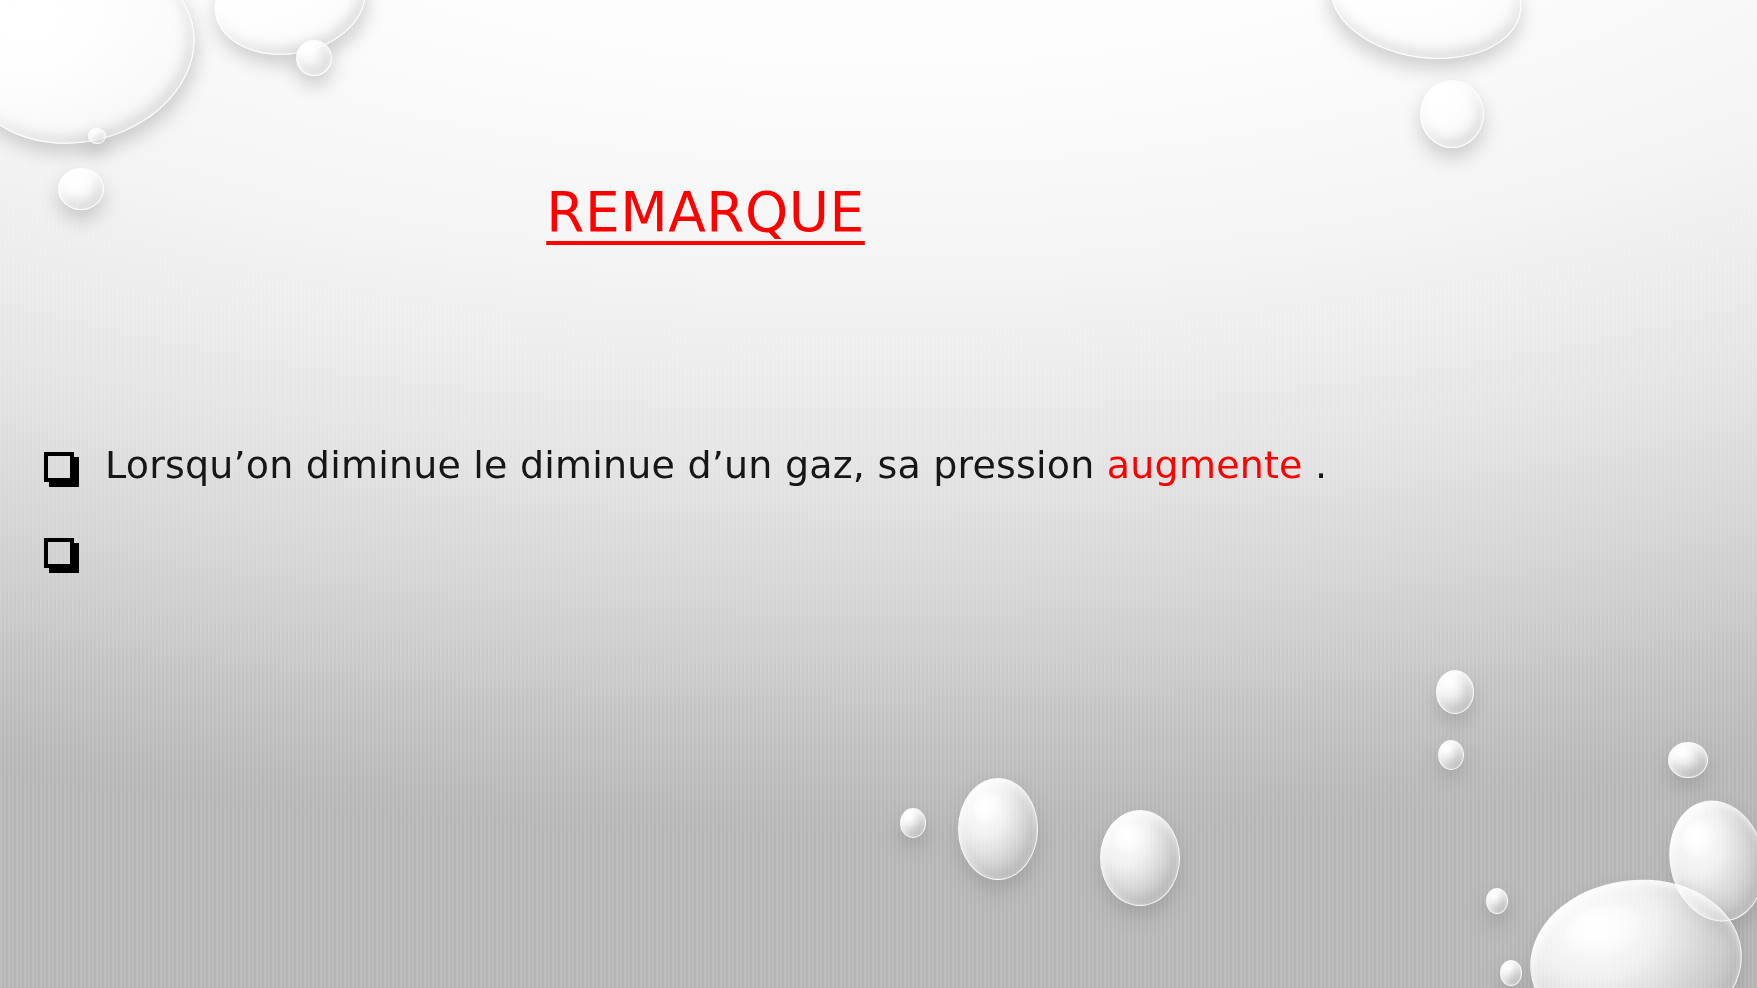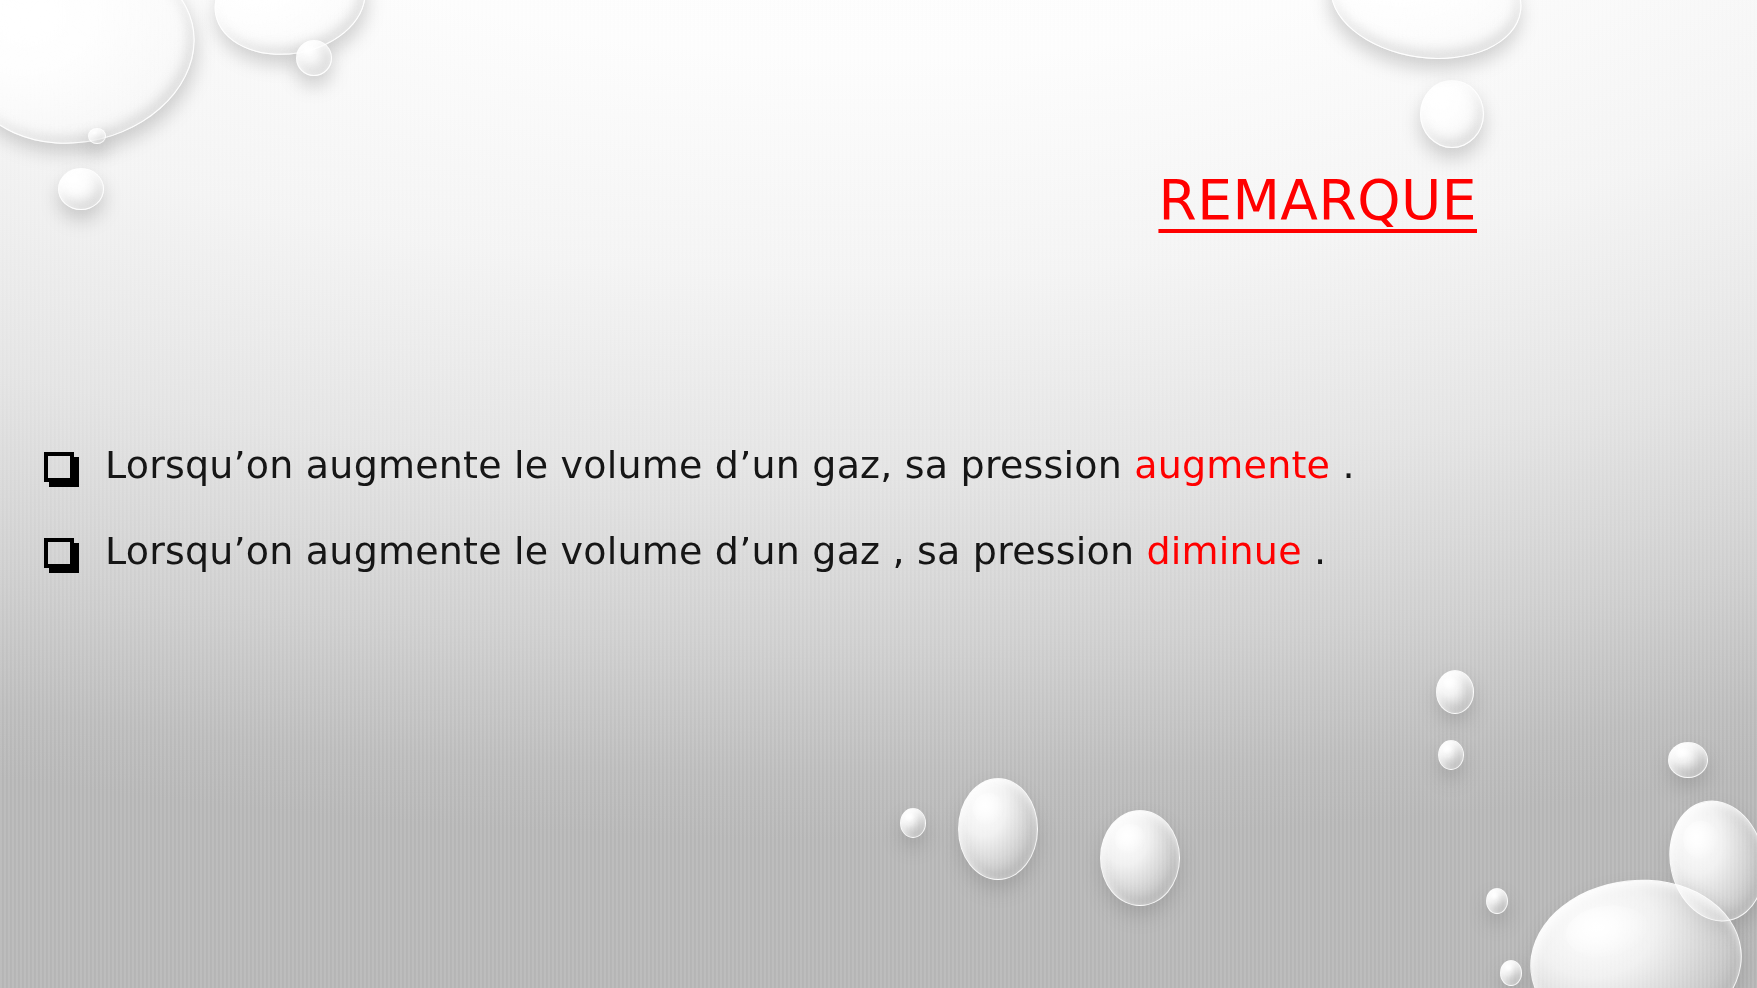--- a/index.html
+++ b/index.html
@@ -59,23 +59,23 @@
     width: 40%;
     height: 32%;
     border-radius: 50%;
     background: radial-gradient(ellipse at 40% 40%, rgba(255,255,255,0.95), rgba(255,255,255,0.0) 72%);
   }
 
   
   .title-wrap {
     position: absolute;
     left: 0;
-    top: 168px;
+    top: 180px;
     width: 1477px;
-    text-align: right;
+    text-align: center;
   }
   .slide-title {
     display: inline-block;
     font-family: "DejaVu Sans", sans-serif;
     font-size: 55px;
     font-weight: 400;
     letter-spacing: 0.5px;
     color: #FF0000;
     text-decoration: underline;
     text-underline-offset: 10px;
@@ -148,22 +148,21 @@
     </div>
 
   <div class="title-wrap">
     <span class="slide-title">REMARQUE</span>
   </div>
 
   <div class="body-list">
 
     <div class="bullet-row">
       <span class="bullet-marker"></span>
-      <span class="bullet-text"><span>Lorsqu’on augmente le volume d’un gaz, sa pression </span><span class="hl">augmente</span><span> .</span></span>
+      <span class="bullet-text"><span>Lorsqu’on diminue le diminue d’un gaz, sa pression </span><span class="hl">augmente</span><span> .</span></span>
     </div>
 
     <div class="bullet-row">
       <span class="bullet-marker"></span>
-      <span class="bullet-text"><span>Lorsqu’on augmente le volume d’un gaz , sa pression </span><span class="hl">diminue</span><span> .</span></span>
     </div>
 
   </div>
 </div>
 
 </body></html>

